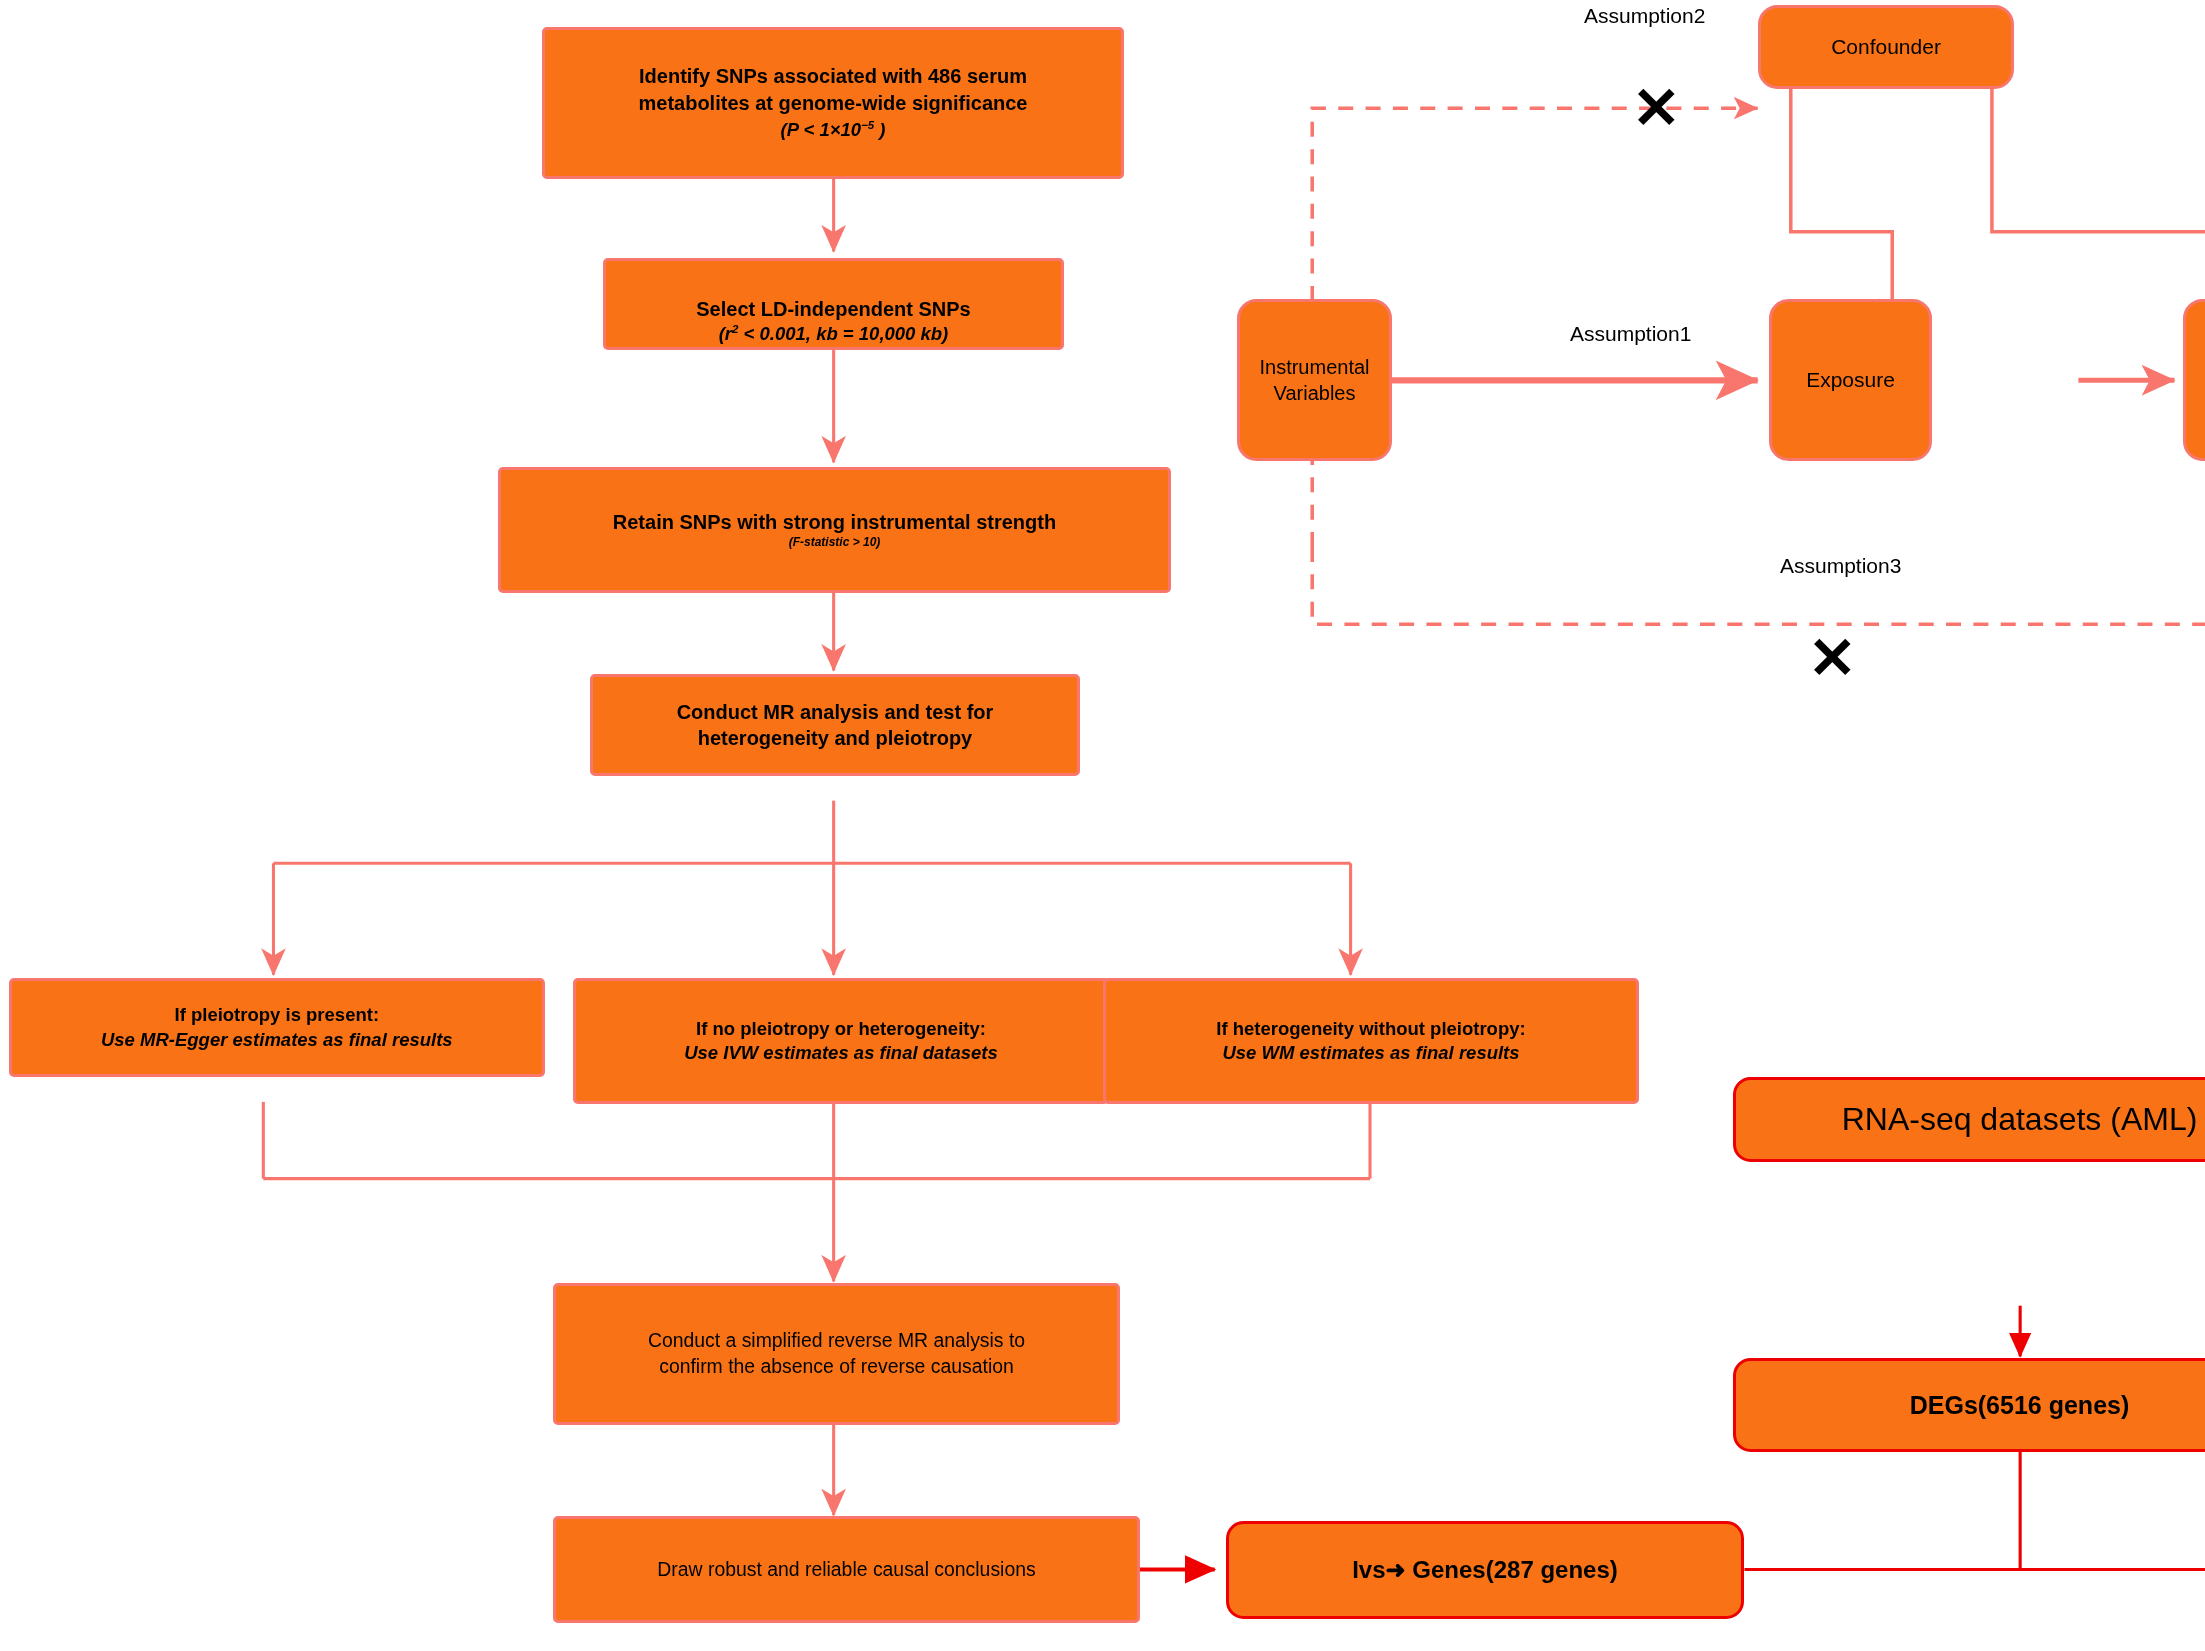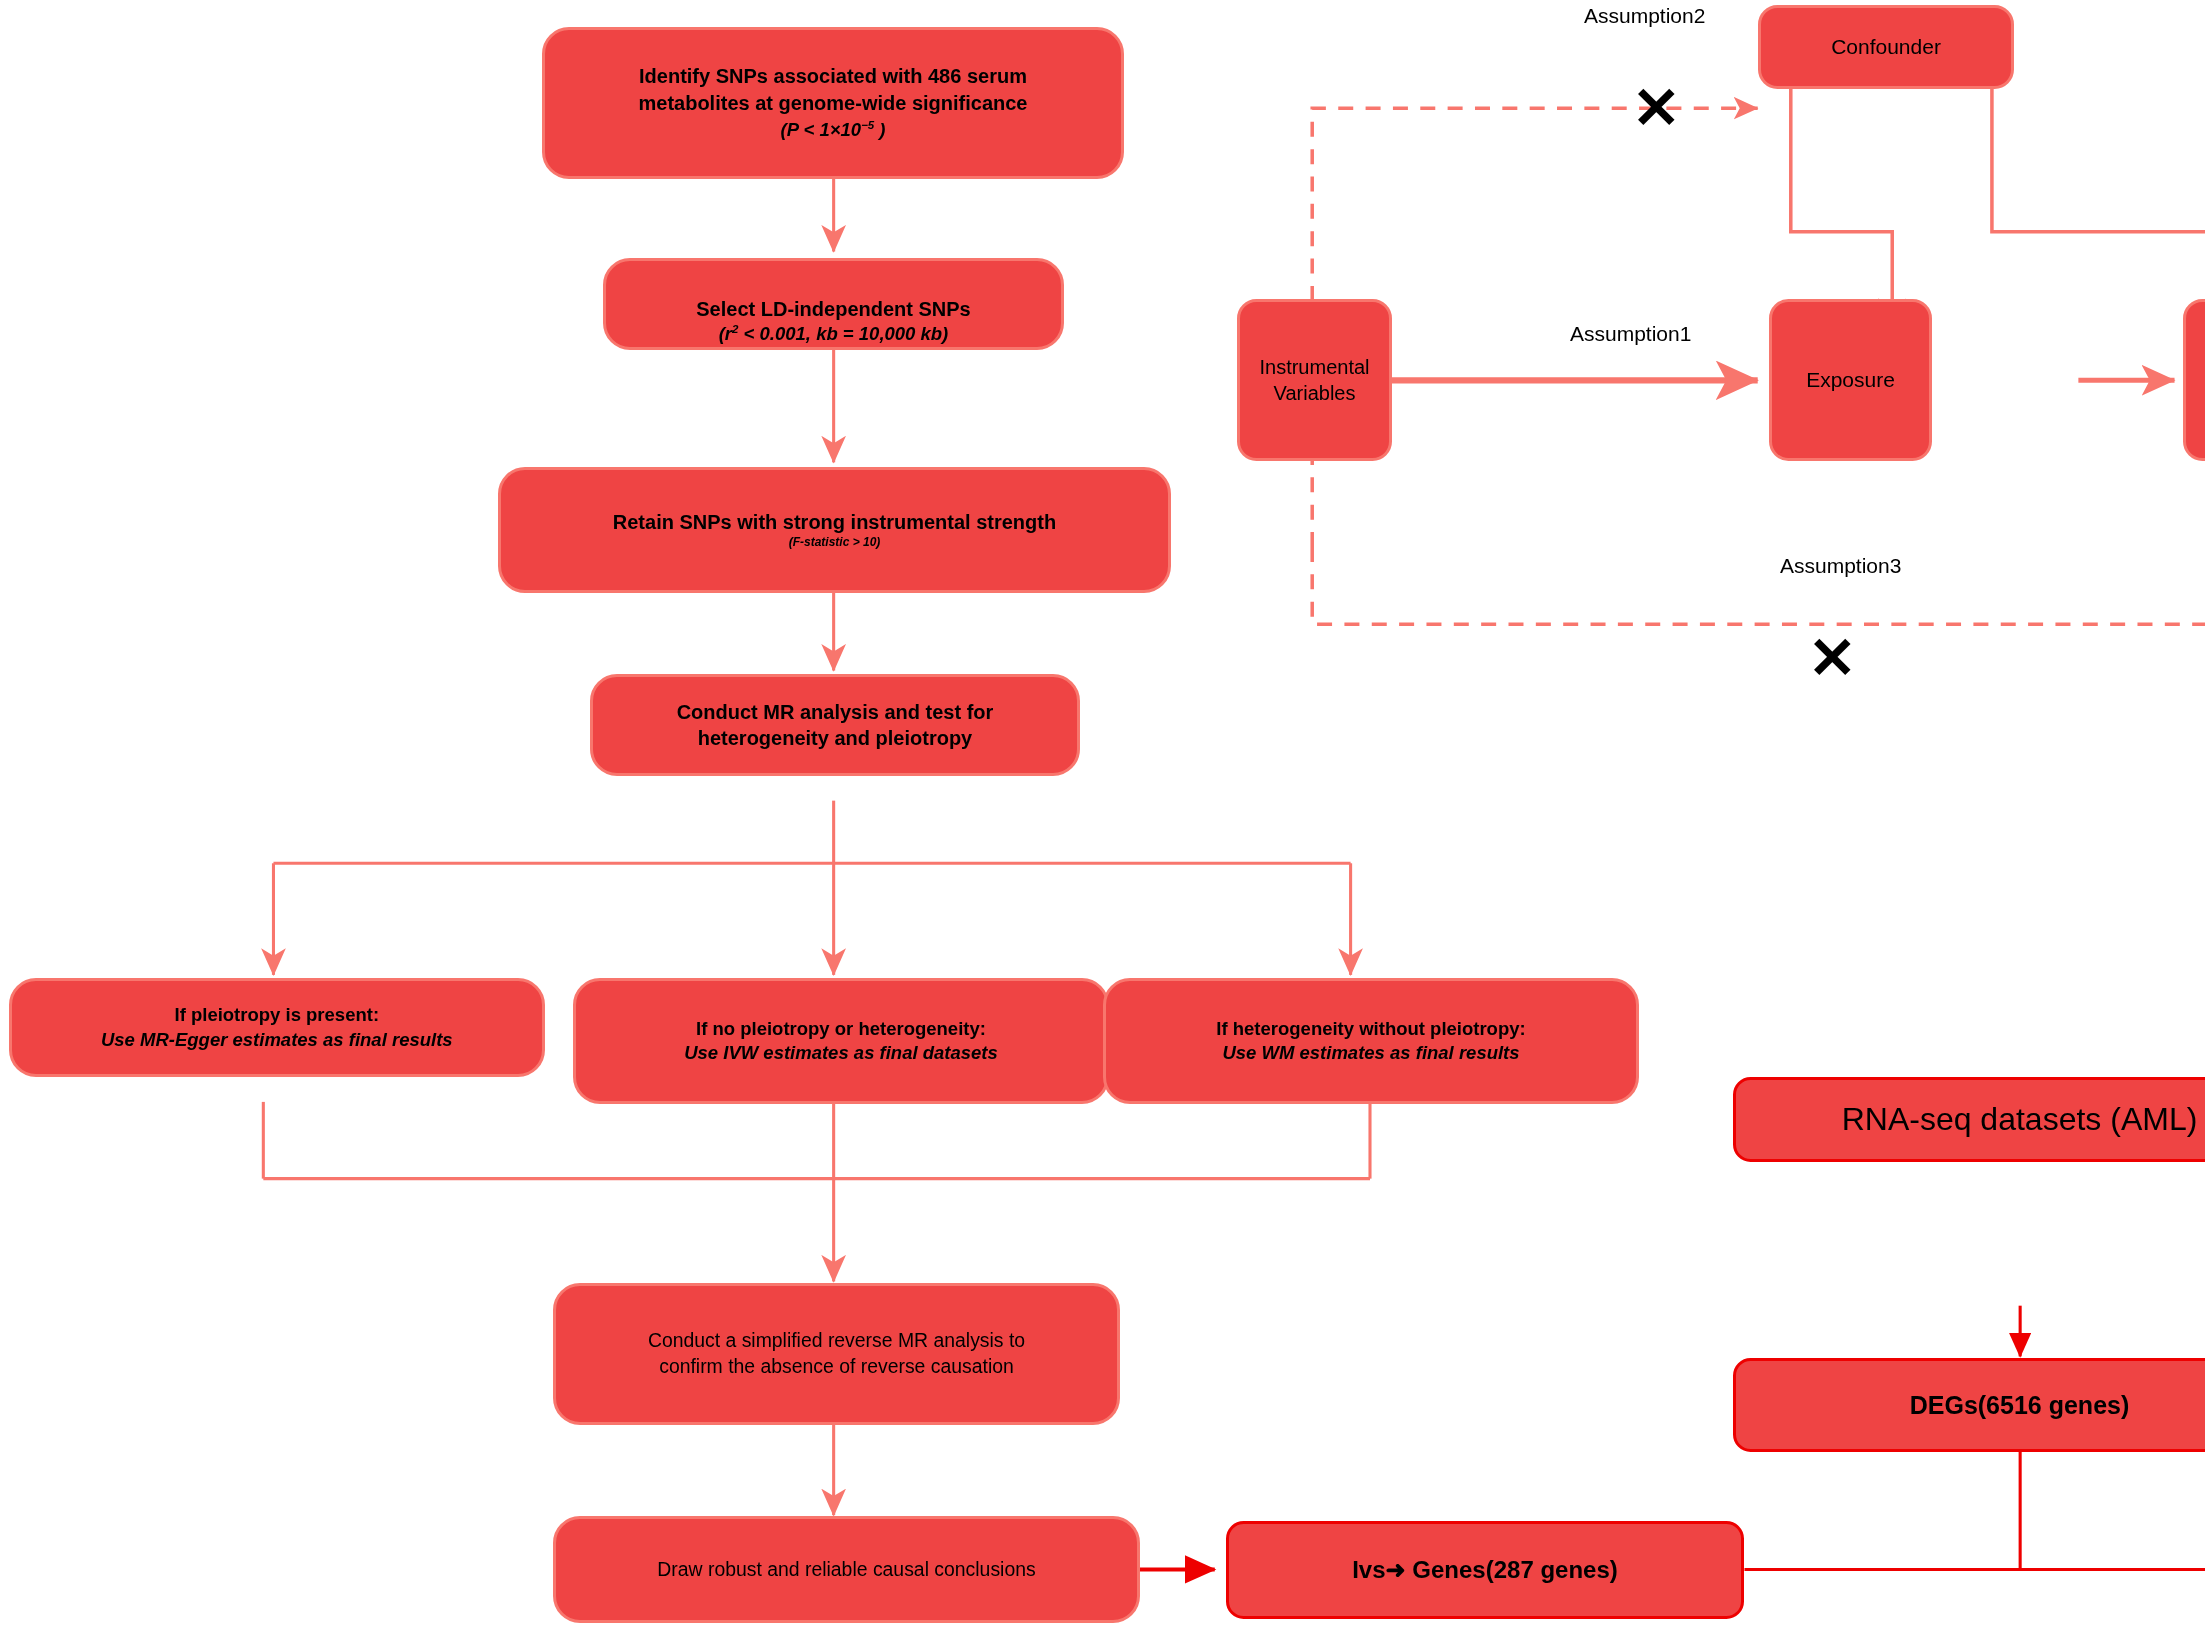--- a/index.html
+++ b/index.html
@@ -1,21 +1,21 @@
 <!DOCTYPE html>
 <html style="font-size:7px"><head>
 <meta charset="utf-8">
 <style>
   html,body{margin:0;padding:0;background:#ffffff;}
   body{font-family:"Liberation Sans", sans-serif;}
   #stage{position:relative;width:2710px;height:1652px;background:#fff;overflow:hidden;}
   svg.layer{position:absolute;left:0;top:0;width:2710px;height:1652px;}
-  .nodebox{position:absolute;box-sizing:border-box;background:#ef4444;display:flex;
+  .nodebox{position:absolute;box-sizing:border-box;background:#f97316;display:flex;
            align-items:center;justify-content:center;text-align:center;}
-  .salmon{border:3.1px solid #f8766d;border-radius:27px;}
+  .salmon{border:3.1px solid #f8766d;border-radius:5px;}
   .pure-red{border:3.1px solid #ee0000;border-radius:17.6px;}
   .inner{padding:0 11.5px;line-height:1.32;}
   .t-bold{font-weight:bold;}
   .t-ital{font-style:italic;font-weight:bold;}
   .t-plain{font-weight:normal;}
   .lbl{position:absolute;color:#000;white-space:nowrap;font-weight:normal;}
   sup{font-size:0.62em;vertical-align:super;}
   .xmark{position:absolute;color:#000;font-weight:bold;line-height:1;}
 </style>
 </head>

